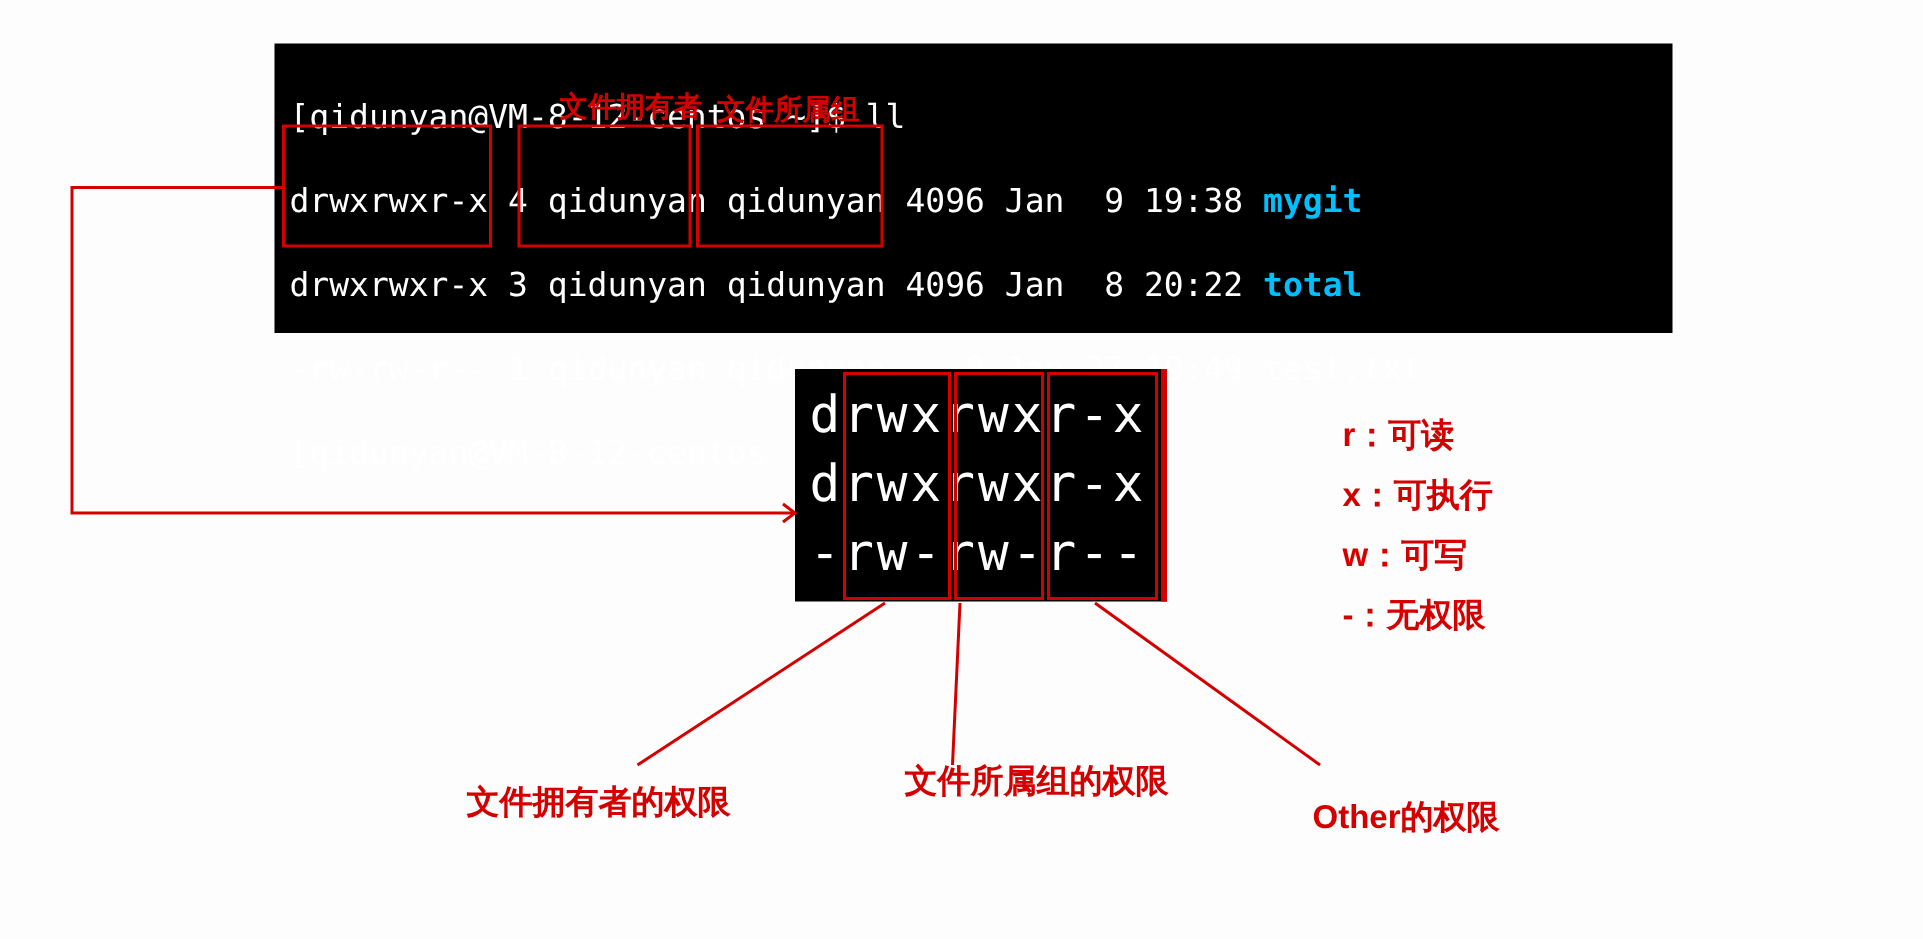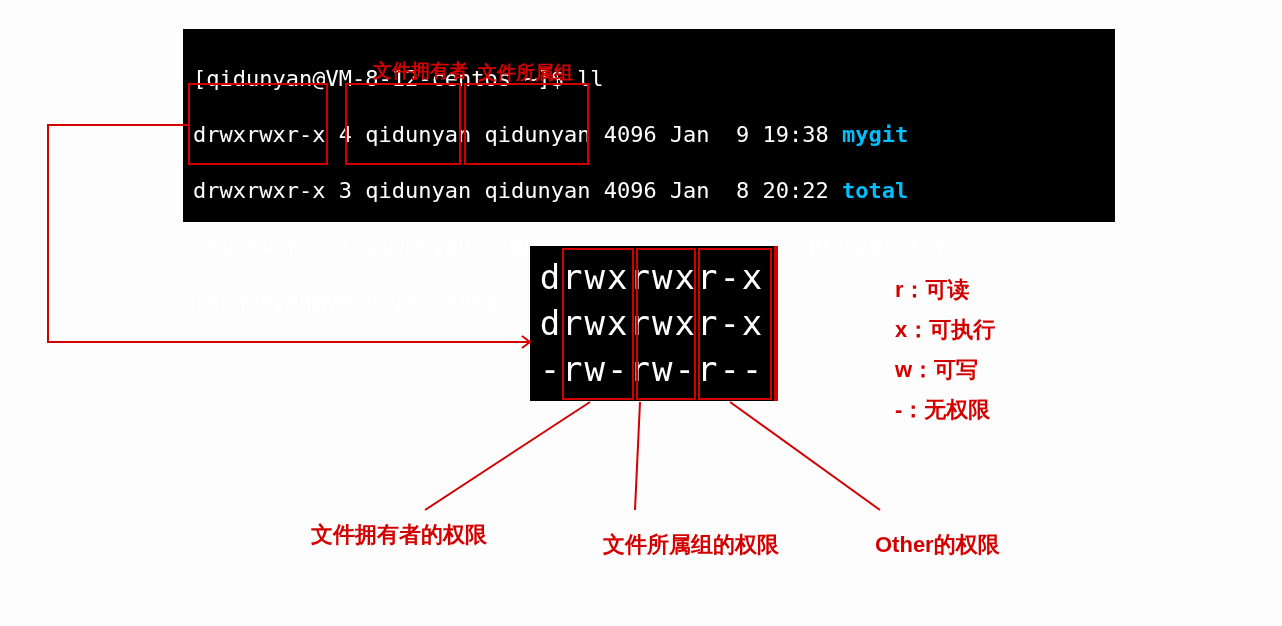--- a/index.html
+++ b/index.html
@@ -124,21 +124,21 @@
 <div class="redbox" style="left:698px; top:248px; width:74px; height:152px;"></div>
 
 <div class="legend">
   <div>r：可读</div>
   <div>x：可执行</div>
   <div>w：可写</div>
   <div>-：无权限</div>
 </div>
 
 <div class="bottom-label" style="left:264px; top:520px;">文件拥有者的权限</div>
-<div class="bottom-label" style="left:556px; top:530px;text-align:center;">文件所属组的权限</div>
+<div class="bottom-label" style="left:556px; top:506px;text-align:center;">文件所属组的权限</div>
 <div class="bottom-label" style="left:828px; top:530px;">Other的权限</div>
 
 <svg class="overlay">
 
   <polyline points="188,125 48,125 48,342 530,342" stroke="#d40000" stroke-width="2" fill="none"></polyline>
 
   <polyline points="522,336 530,342 522,348" stroke="#d40000" stroke-width="2" fill="none"></polyline>
 
   <line x1="590" y1="402" x2="425" y2="510" stroke="#d40000" stroke-width="2"></line>
   <line x1="640" y1="402" x2="635" y2="510" stroke="#d40000" stroke-width="2"></line>

